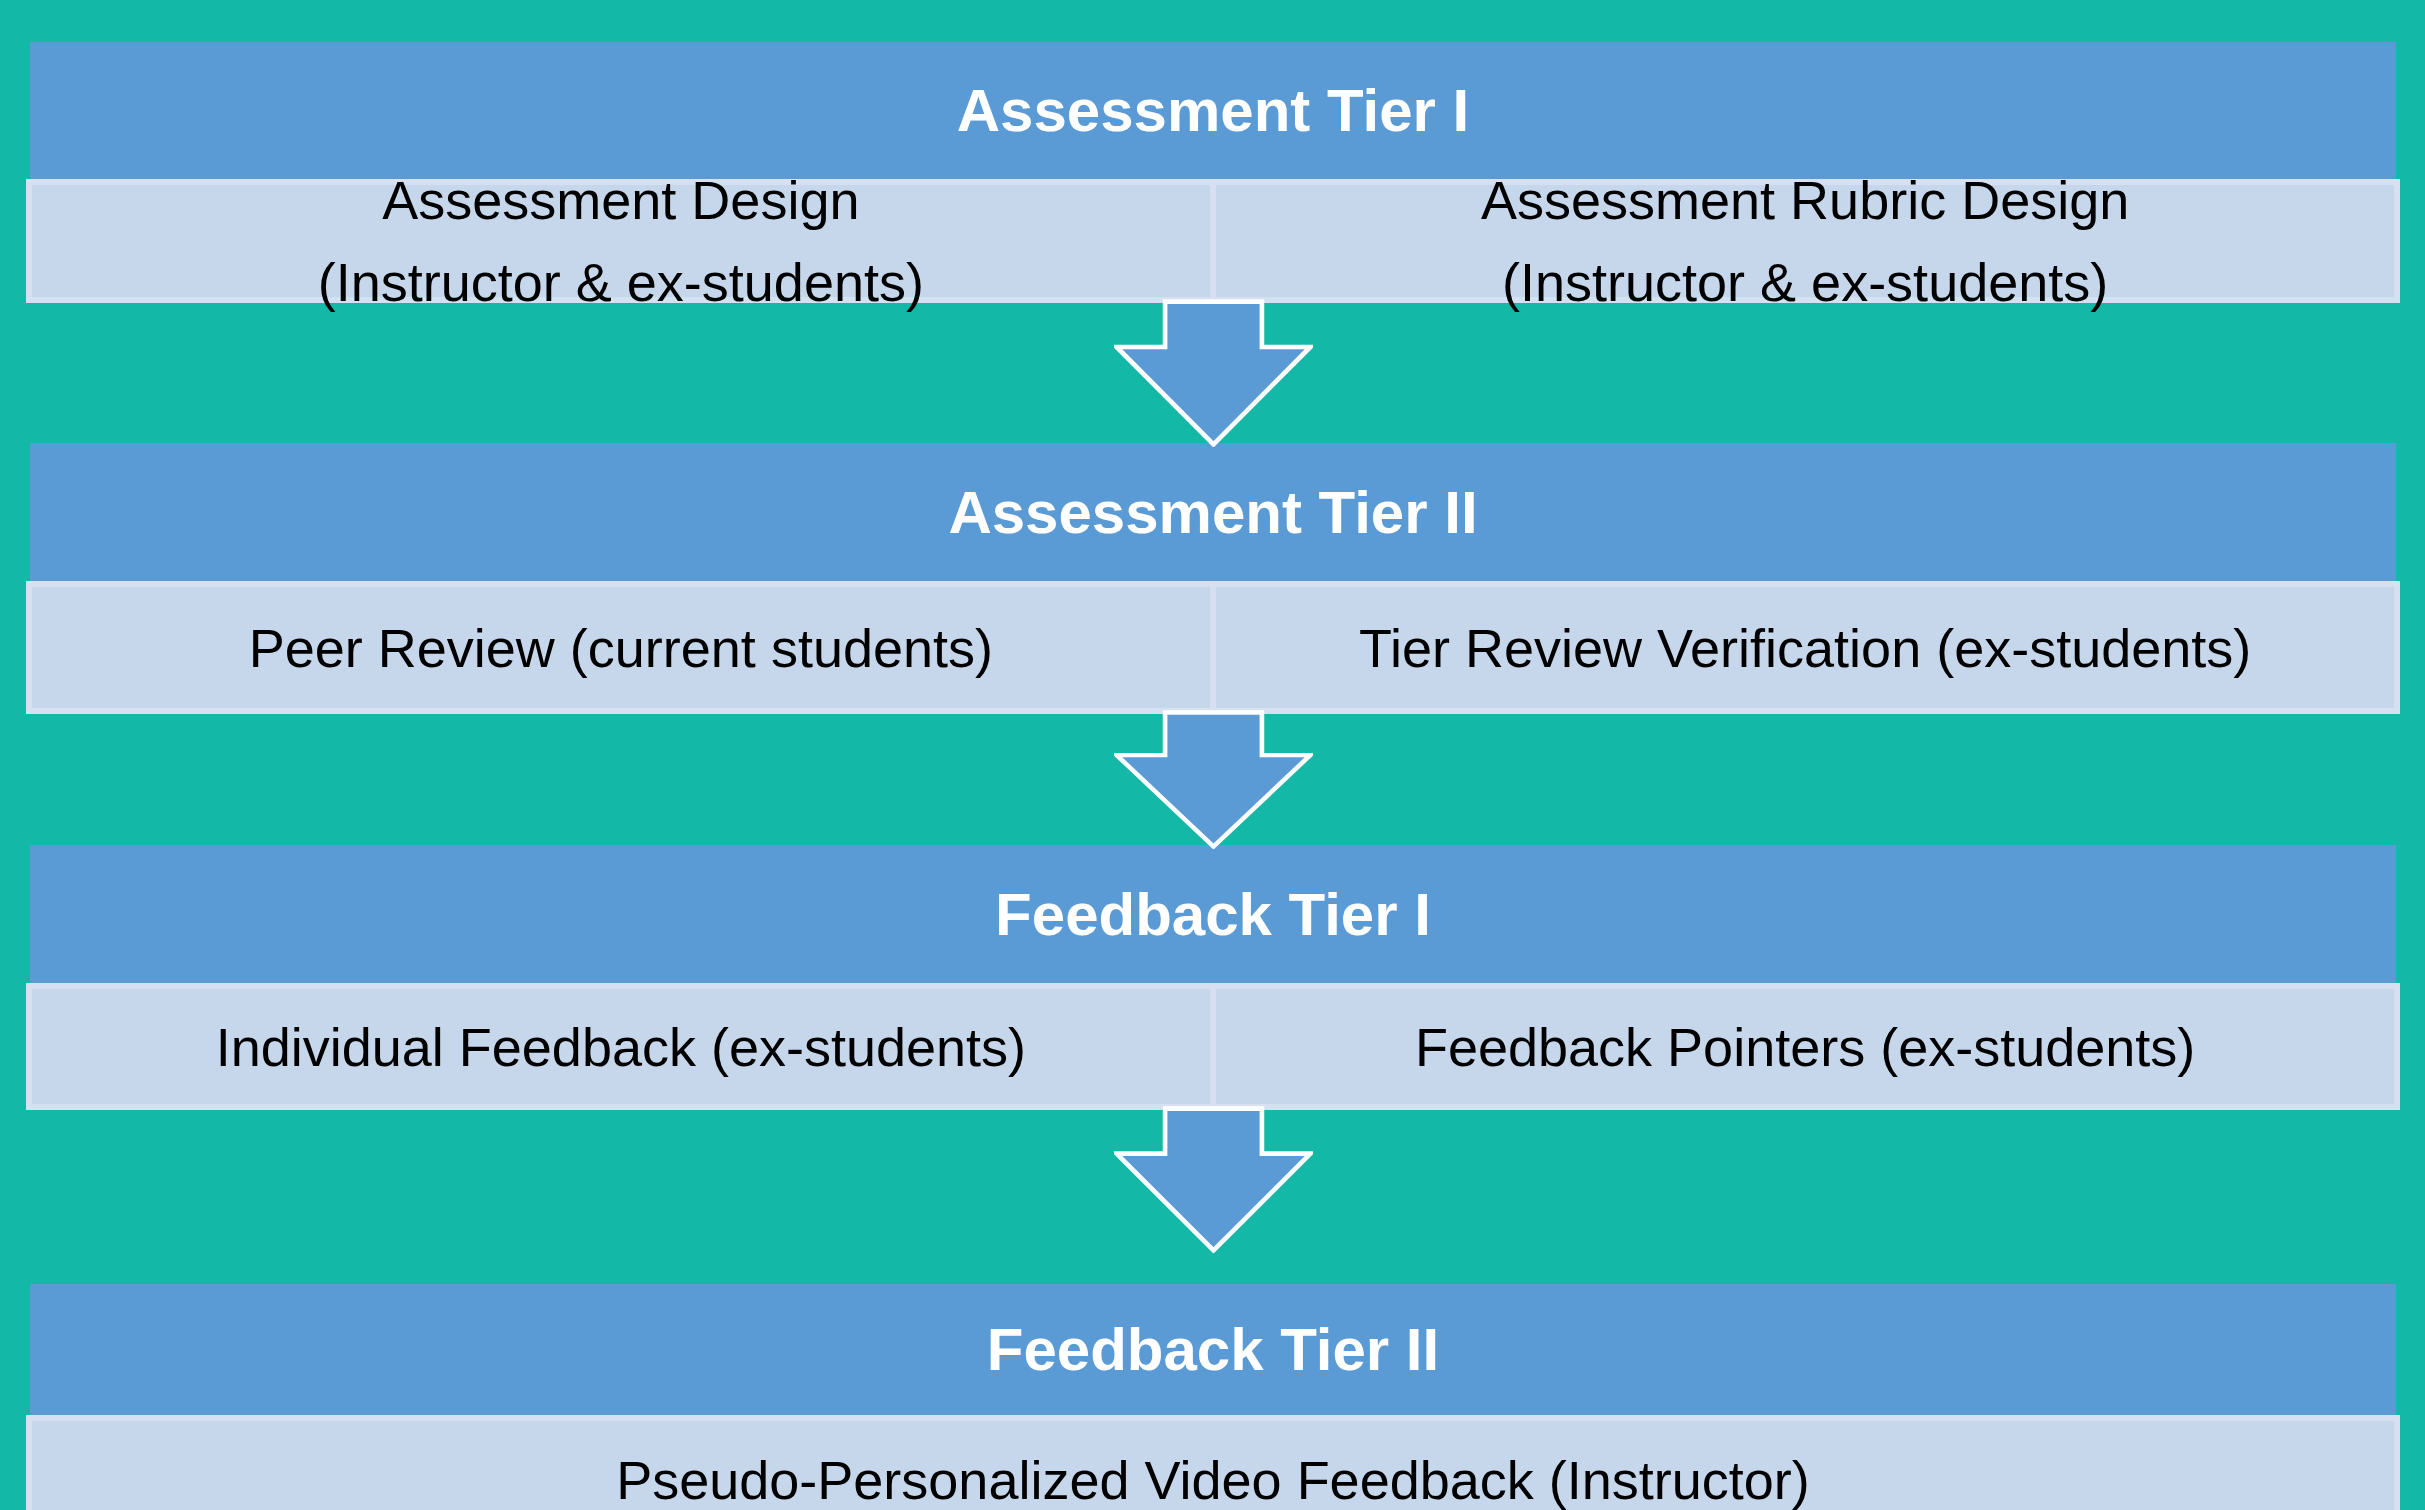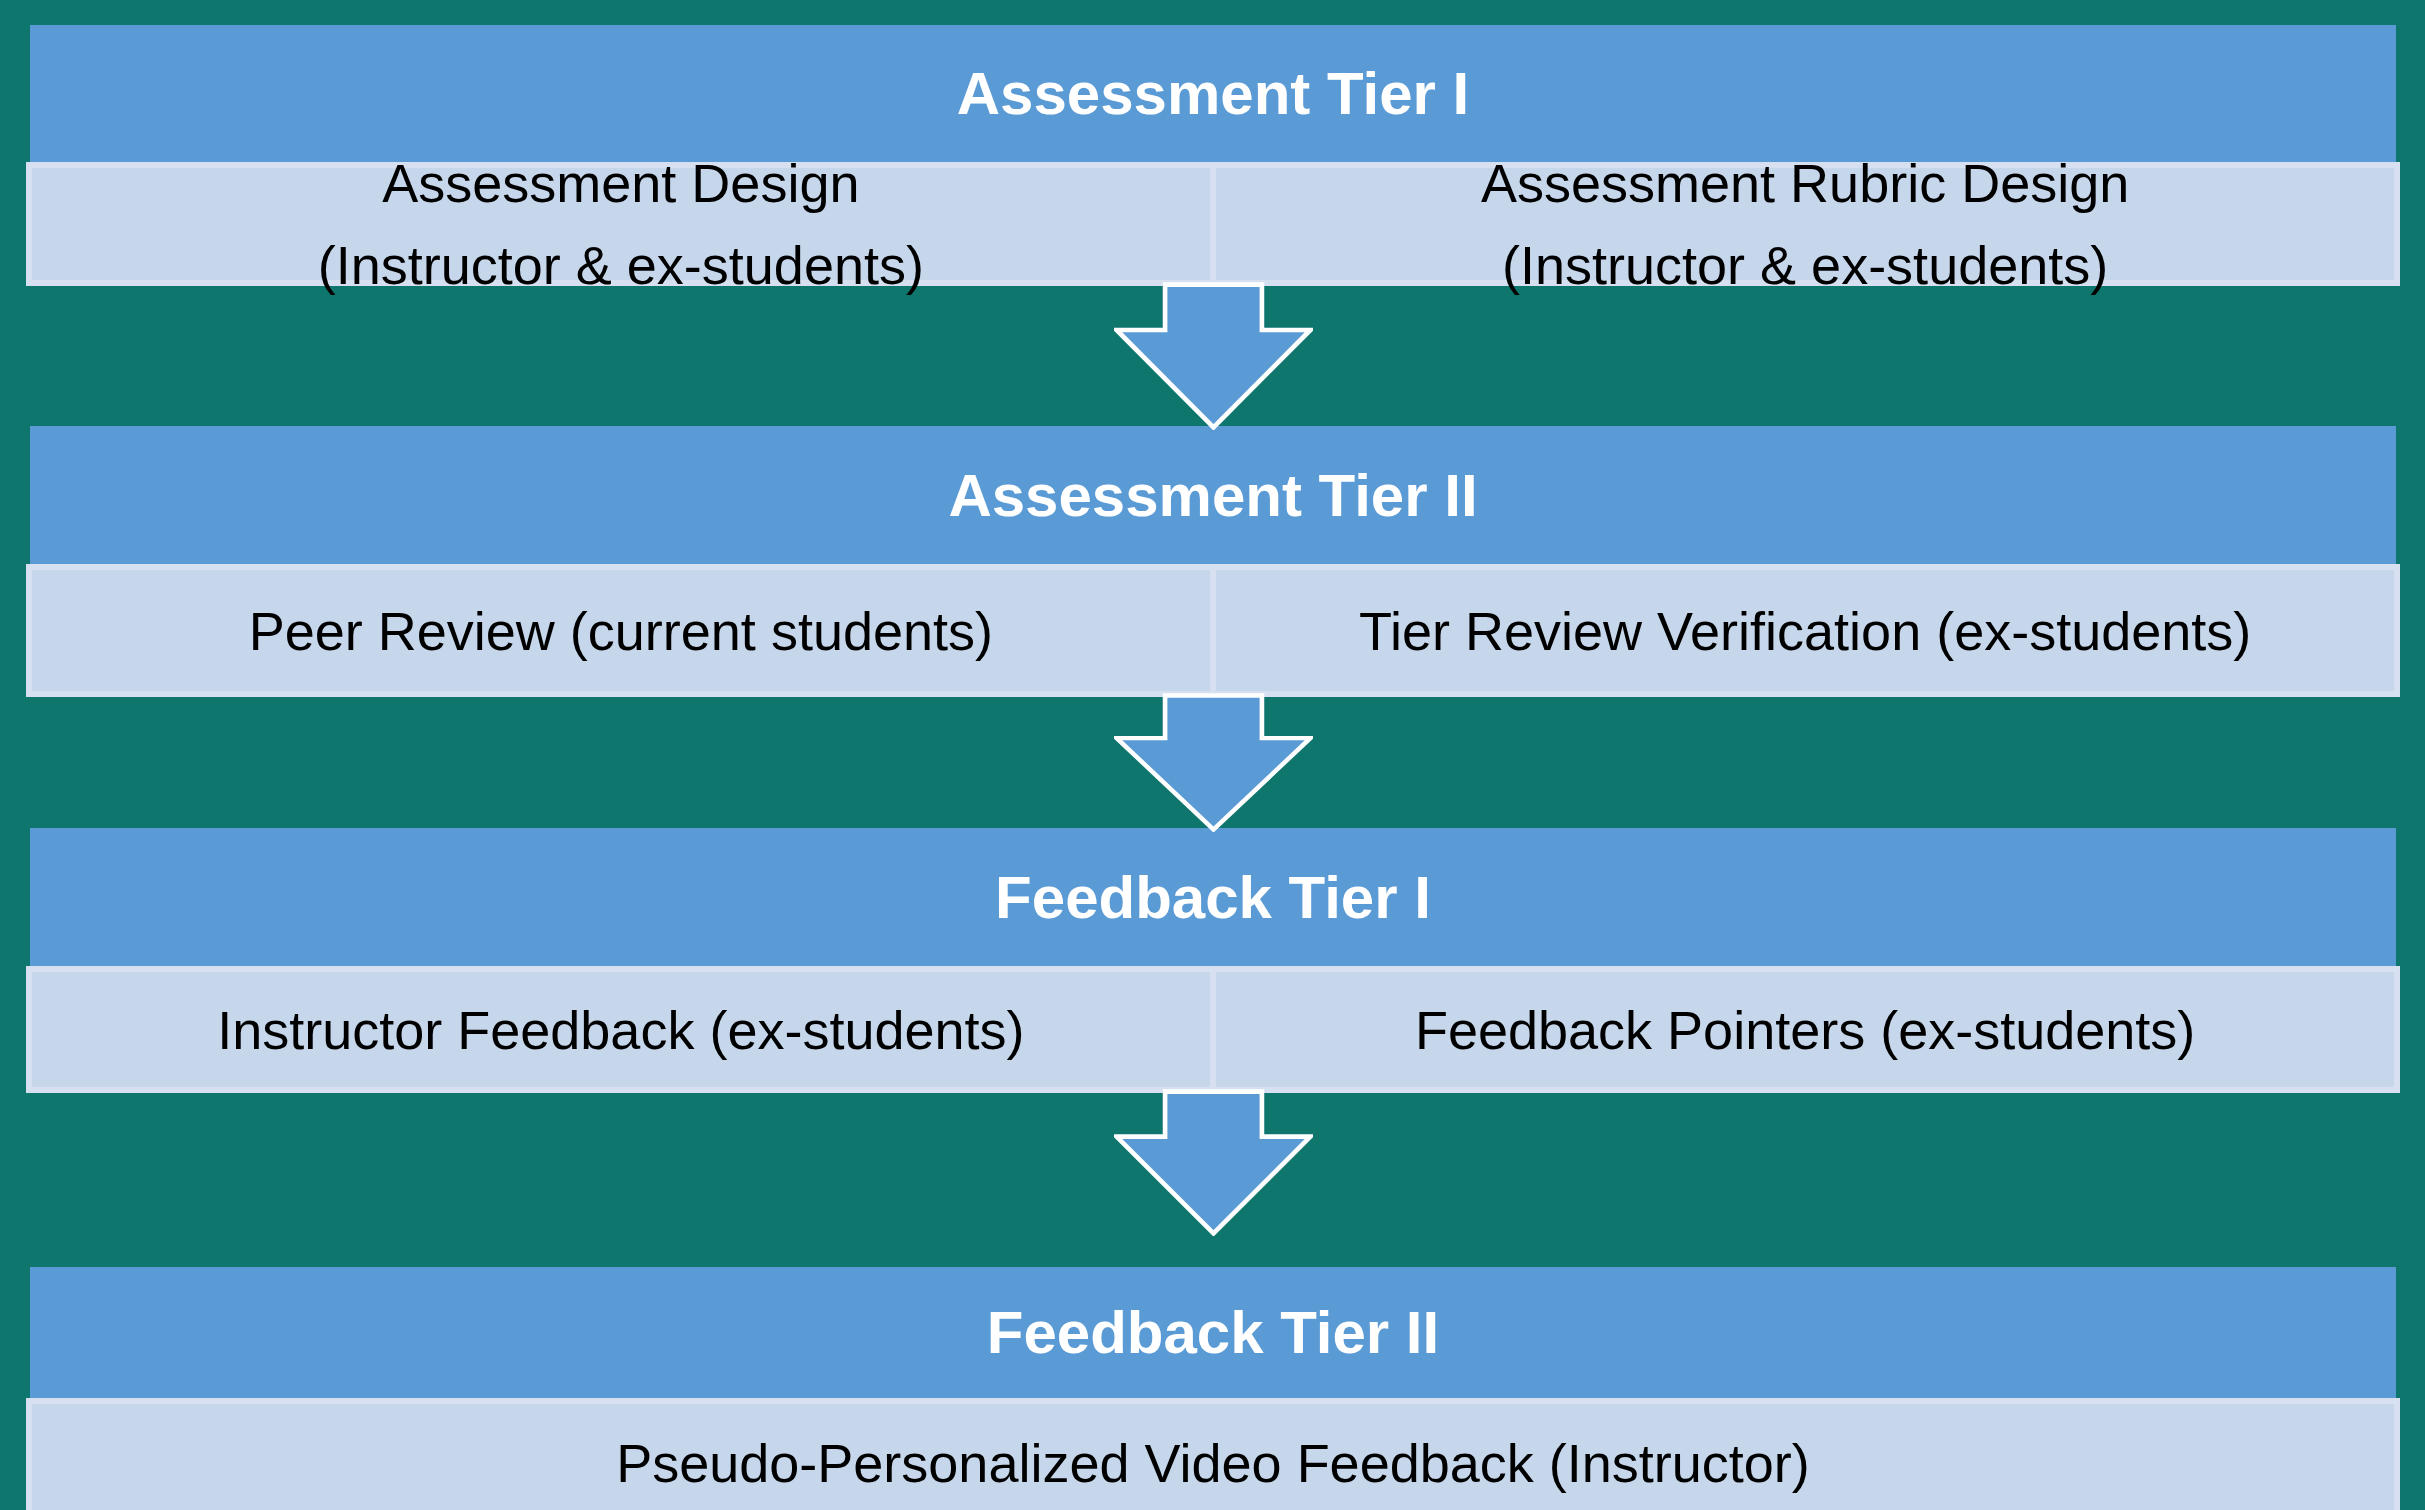--- a/index.html
+++ b/index.html
@@ -3,22 +3,22 @@
 <meta charset="utf-8">
 <style>
   * { box-sizing: border-box; margin: 0; padding: 0; }
   html, body { background: #ffffff; }
   body { font-family: "Liberation Sans", sans-serif; }
 
   .canvas {
     position: relative;
     width: 2426px;
     height: 1510px;
-    background: #0f766e;
-    padding-top: 25px;
+    background: #14b8a6;
+    padding-top: 42px;
     overflow: hidden;
   }
 
   .tier { margin: 0 30px; }
 
   .tier-header {
     background: var(--header_blue);
     color: var(--header_text);
     font-weight: bold;
     font-size: 60px;
@@ -127,21 +127,21 @@
       <polygon points="77,4 223,4 223,72 296,72 150,218 4,72 77,72"></polygon>
     </svg>
   </div>
 
   <section class="tier t3">
     <div class="tier-header">
       <span>Feedback Tier I</span>
     </div>
     <div class="tier-body">
       <div class="cell">
-        <div class="cell-line">Instructor Feedback (ex-students)</div>
+        <div class="cell-line">Individual Feedback (ex-students)</div>
 
       </div>
       <div class="cell">
         <div class="cell-line">Feedback Pointers (ex-students)</div>
 
       </div>
     </div>
   </section>
 
   <div class="arrow-wrap a3">

